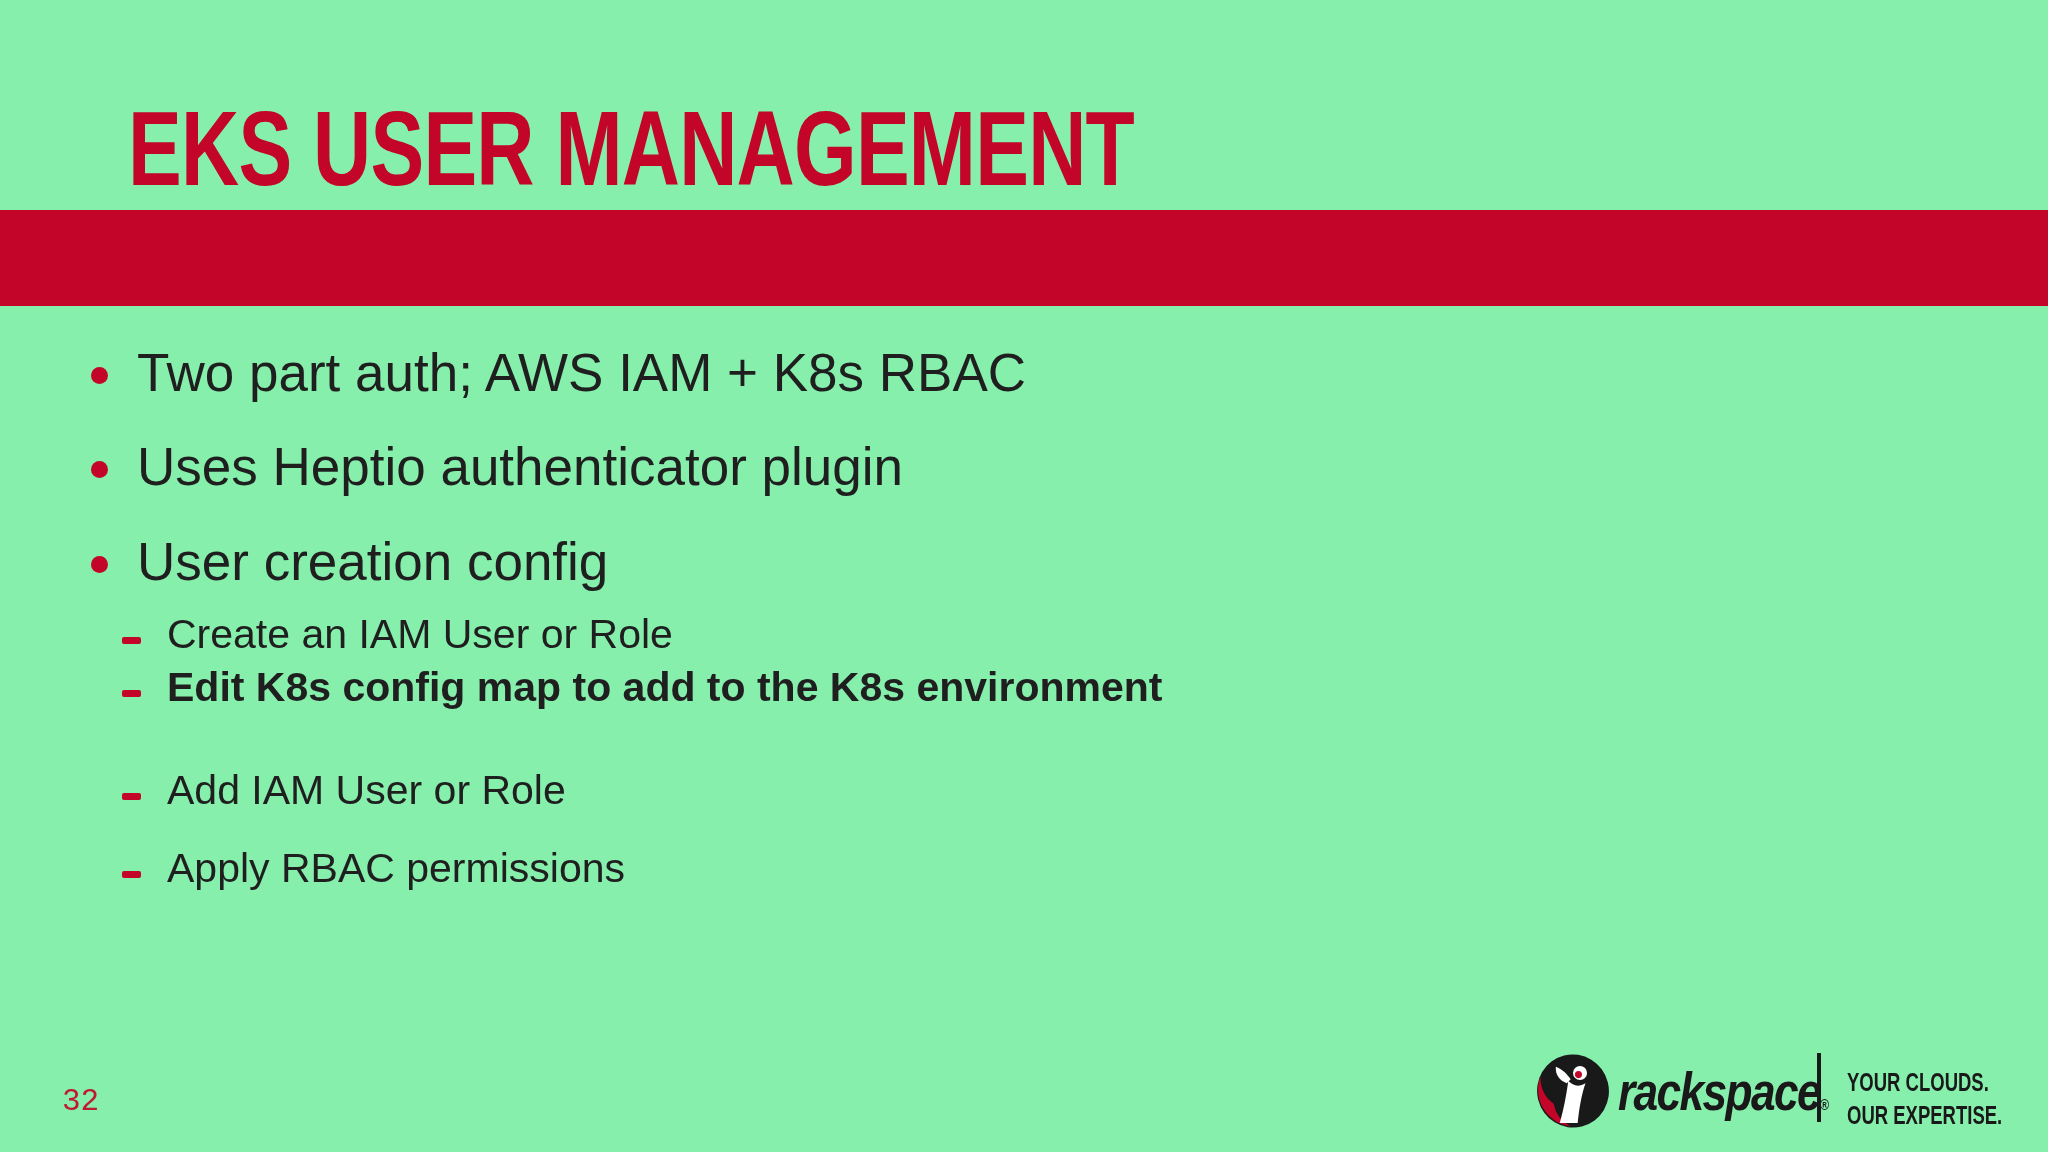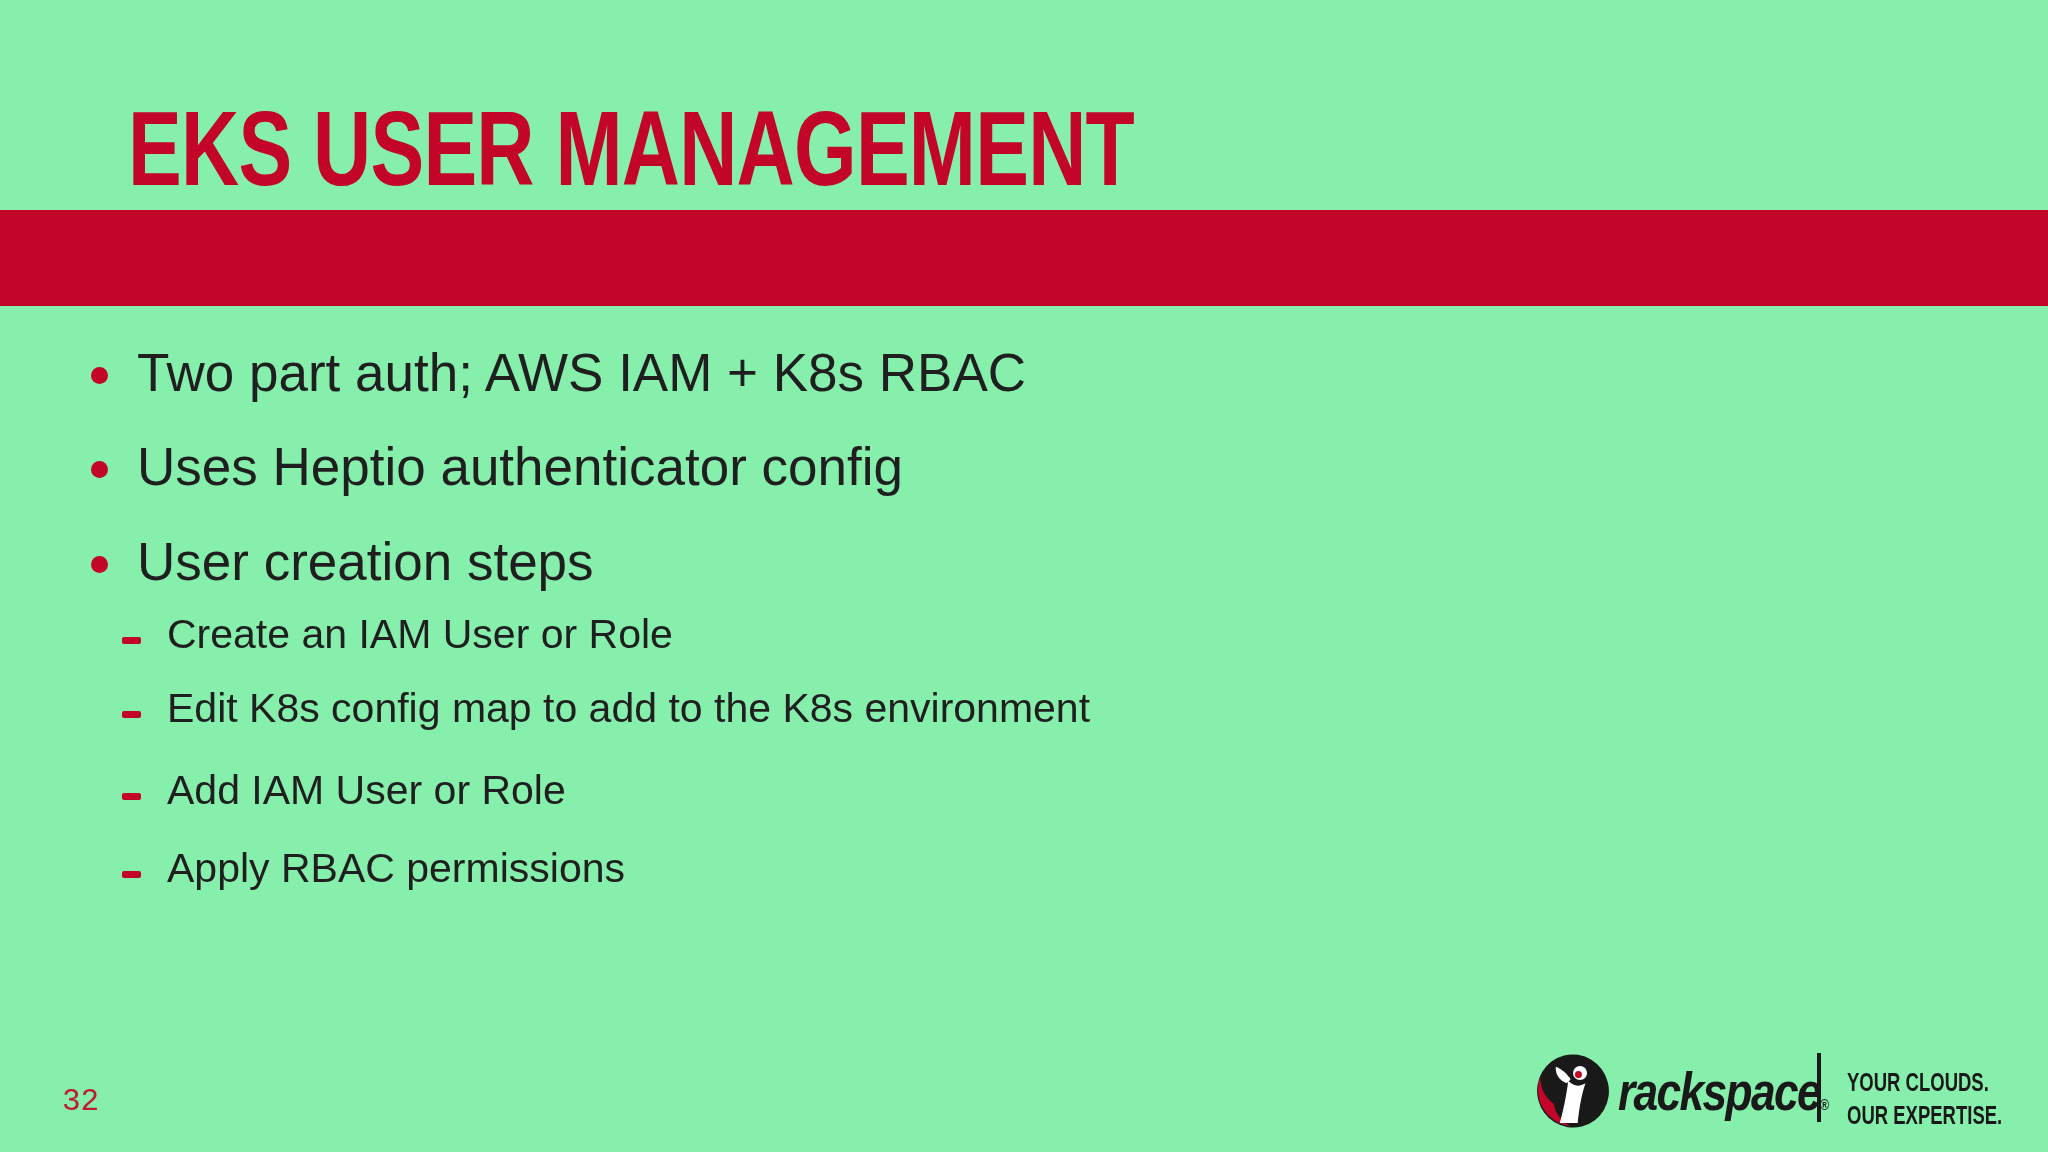--- a/index.html
+++ b/index.html
@@ -72,21 +72,21 @@
     top: 23px;
     width: 19px;
     height: 7px;
     border-radius: 2px;
     background: #C20528;
   }
   .r1 { top: 346px; }
   .r2 { top: 440px; }
   .r3 { top: 535px; }
   .r4 { top: 614px; }
-  .r5 { top: 688px; }
+  .r5 { top: 667px; font-weight: bold; }
   .r6 { top: 770px; }
   .r7 { top: 848px; padding-left: 18px; }
   
   .page-number {
     position: absolute;
     left: 62px;
     top: 1086px;
     font-size: 31px;
     color: #C01A33;
     line-height: 1;
@@ -156,25 +156,25 @@
   <div class="title">EKS USER MANAGEMENT</div>
 
   <div class="band"></div>
 
   <div class="row lvl1 r1">
     <span class="dot"></span>
     <span class="txt">Two part auth; AWS IAM + K8s RBAC</span>
   </div>
   <div class="row lvl1 r2">
     <span class="dot"></span>
-    <span class="txt">Uses Heptio authenticator config</span>
+    <span class="txt">Uses Heptio authenticator plugin</span>
   </div>
   <div class="row lvl1 r3">
     <span class="dot"></span>
-    <span class="txt">User creation steps</span>
+    <span class="txt">User creation config</span>
   </div>
   <div class="row lvl2 r4">
     <span class="dash"></span>
     <span class="txt">Create an IAM User or Role</span>
   </div>
   <div class="row lvl2 r5">
     <span class="dash"></span>
     <span class="txt">Edit K8s config map to add to the K8s environment</span>
   </div>
   <div class="row lvl2 r6">

